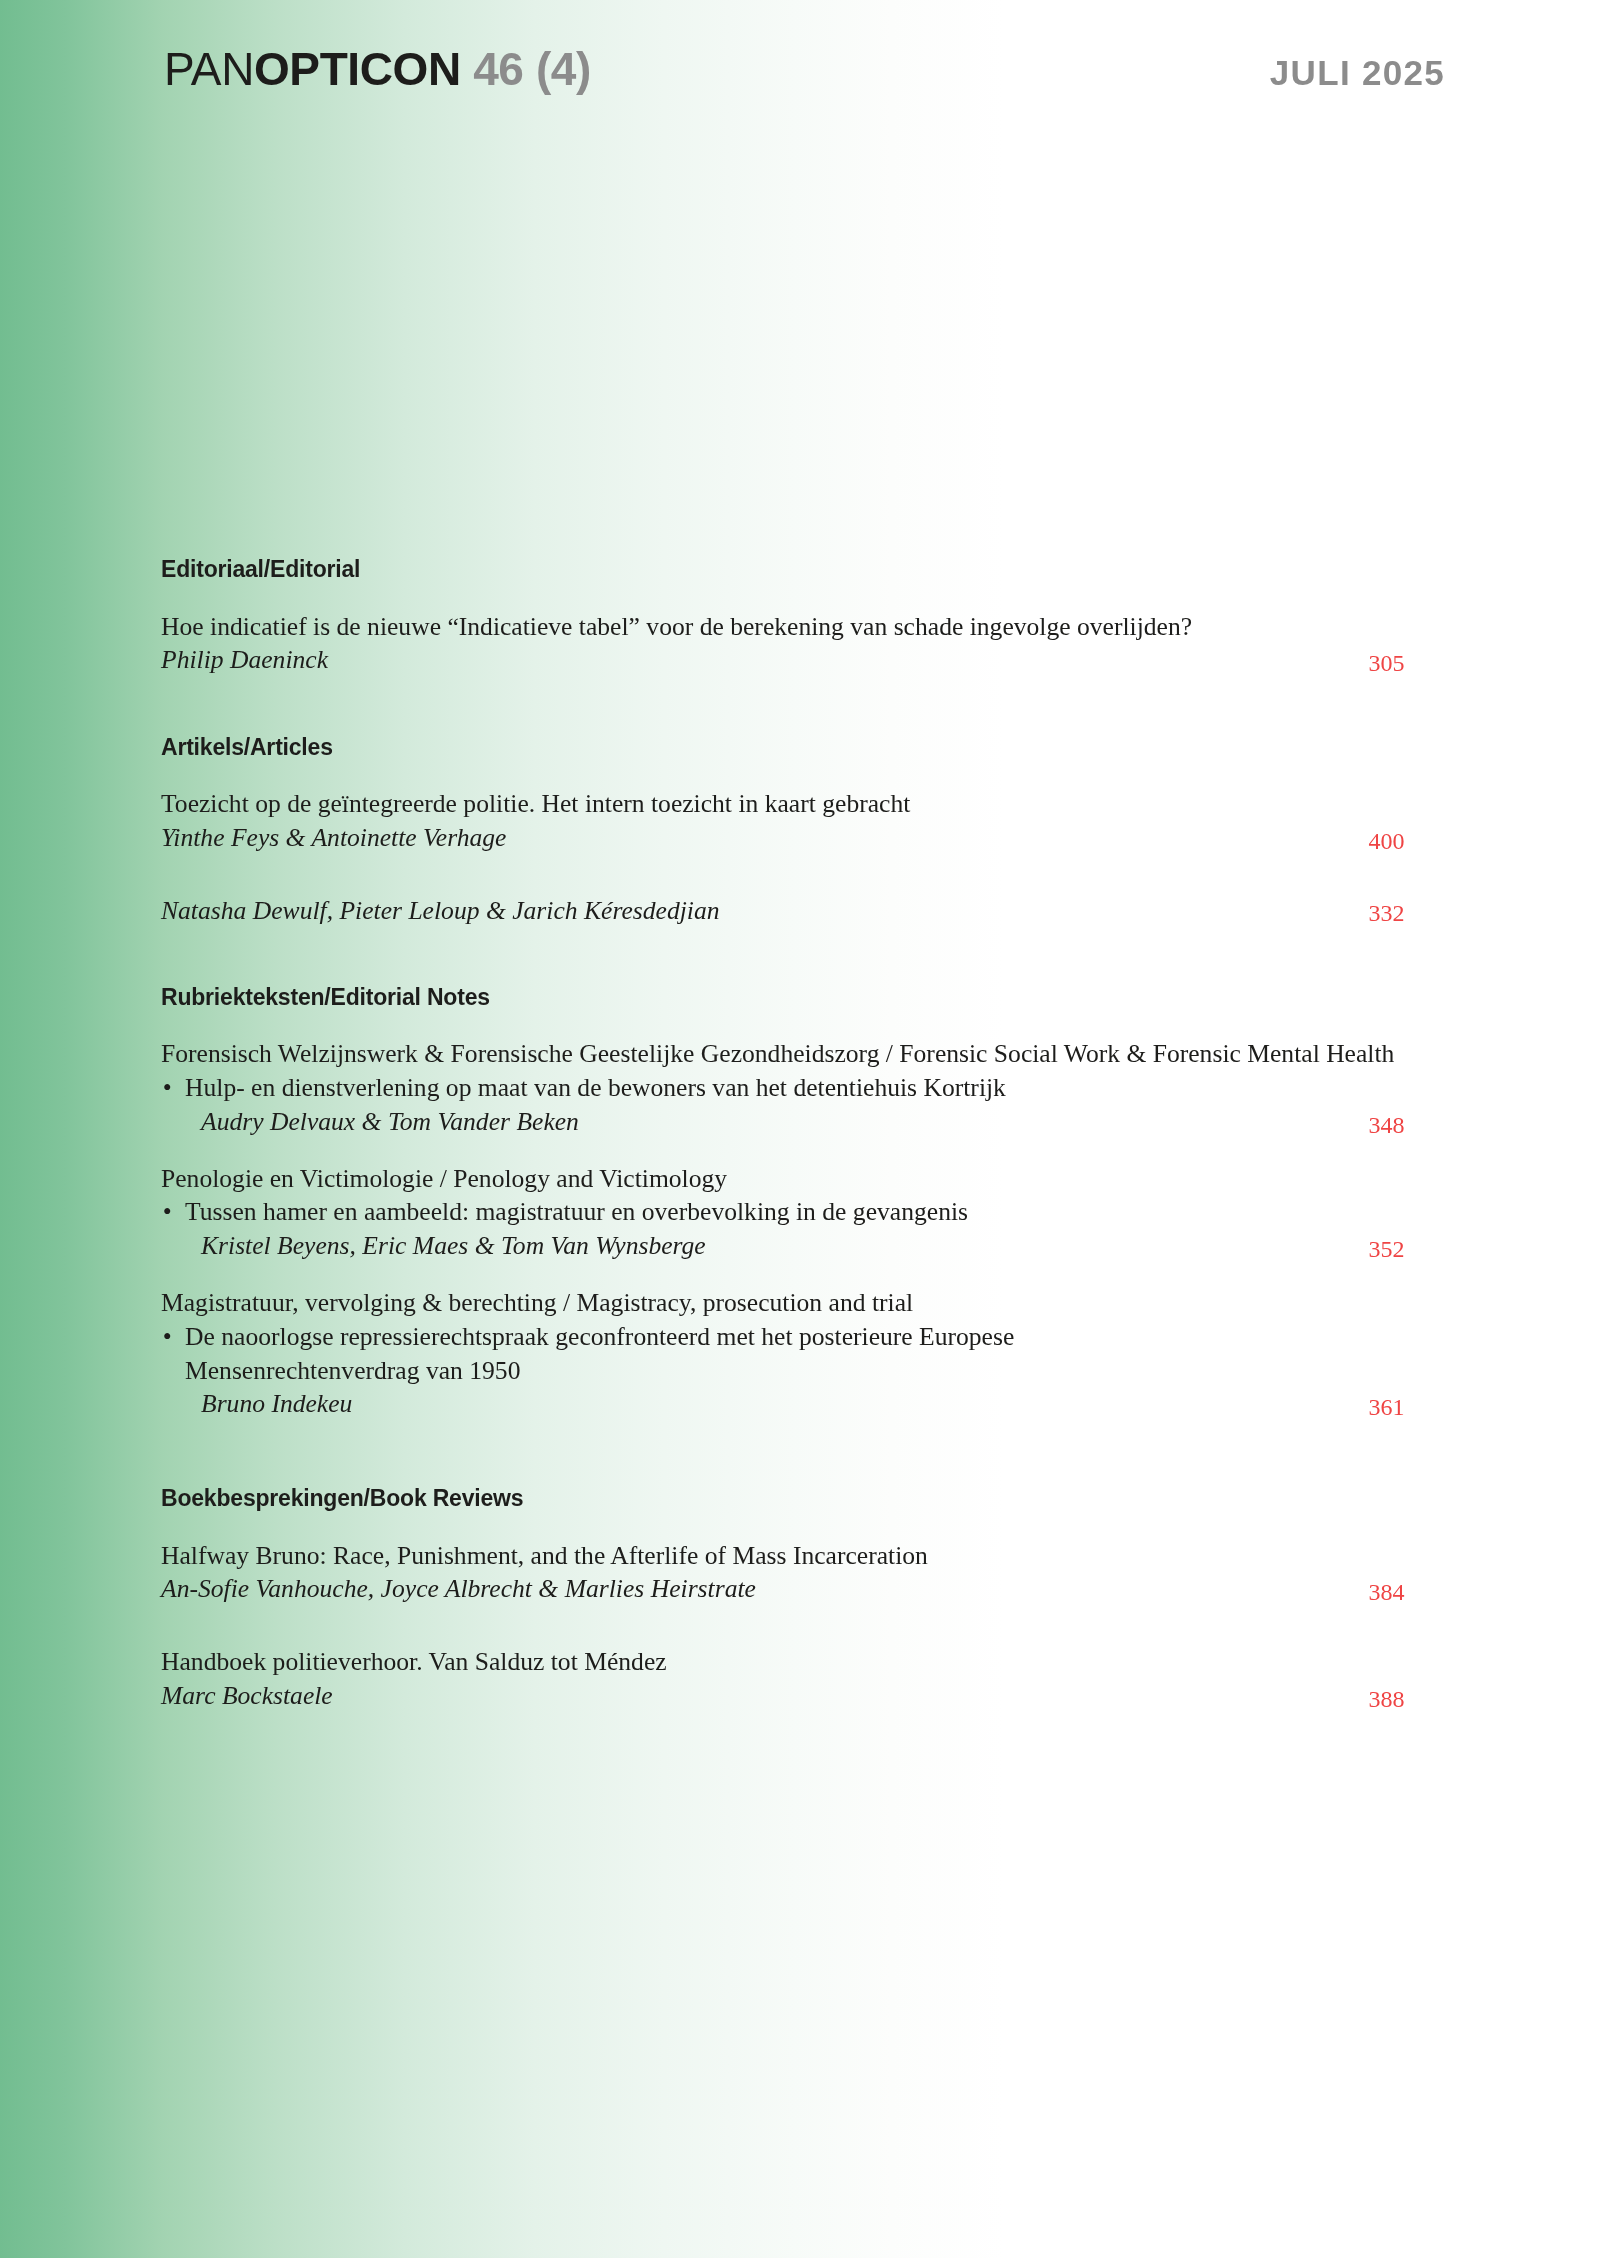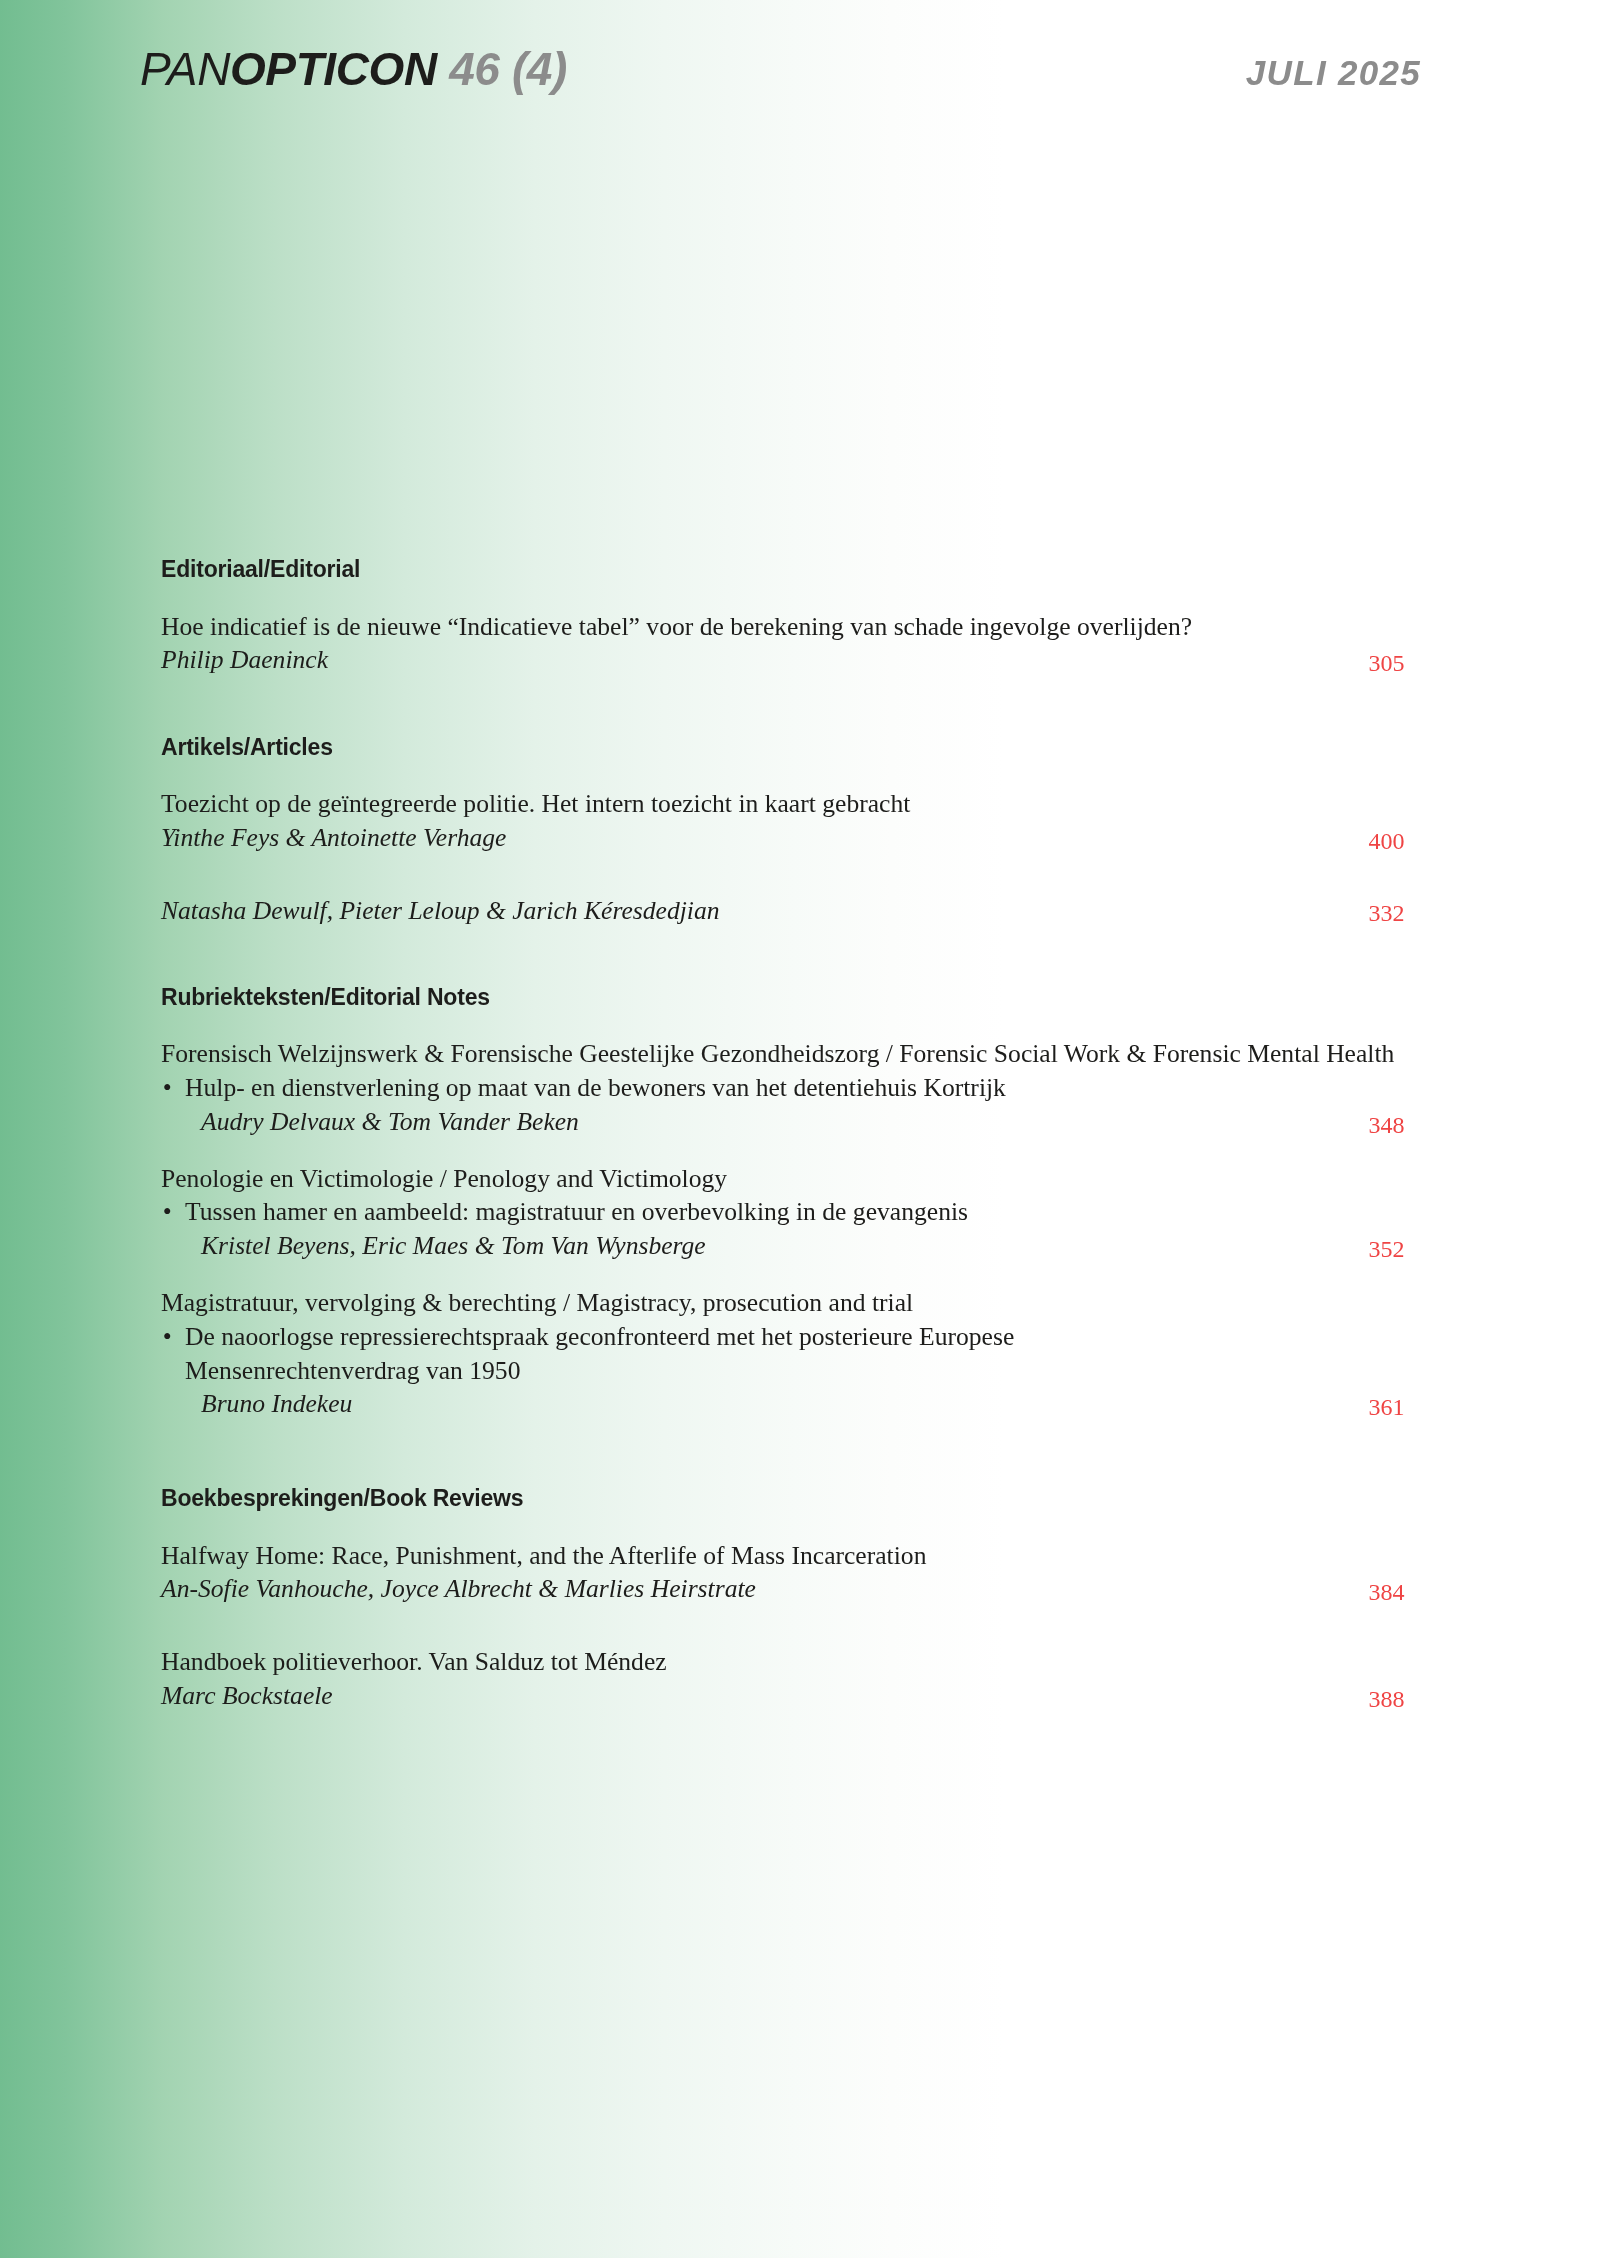--- a/index.html
+++ b/index.html
@@ -23,27 +23,26 @@
        #ffffff 100%);
     font-family: "Liberation Serif", serif;
     color: #1d1d1b;
     overflow: hidden;
     position: relative;
   }
 
   
   .masthead {
     position: absolute;
-    left: 140px;
+    left: 164px;
     top: 46px;
     width: 1315px;
     display: flex;
     align-items: baseline;
     justify-content: space-between;
-    font-style: italic;
   }
   .brand {
     font-family: "Liberation Sans", sans-serif;
     font-size: 46px;
     letter-spacing: -0.4px;
     white-space: nowrap;
     line-height: 1;
   }
   .brand .pan {
     font-weight: 400;
@@ -240,21 +239,21 @@
     </div>
   </div>
 
   <div class="gap-lg"></div>
 
   <div class="section">
     <div class="section-title">Boekbesprekingen/Book Reviews</div>
 
     <div class="entry">
       <div class="entry-body">
-        <div class="entry-title">Halfway Home: Race, Punishment, and the Afterlife of Mass Incarceration</div>
+        <div class="entry-title">Halfway Bruno: Race, Punishment, and the Afterlife of Mass Incarceration</div>
         <div class="entry-authors">An-Sofie Vanhouche, Joyce Albrecht &amp; Marlies Heirstrate</div>
       </div>
       <div class="pagenum">384</div>
     </div>
 
     <div class="gap-sm"></div>
 
     <div class="entry">
       <div class="entry-body">
         <div class="entry-title">Handboek politieverhoor. Van Salduz tot Méndez</div>

